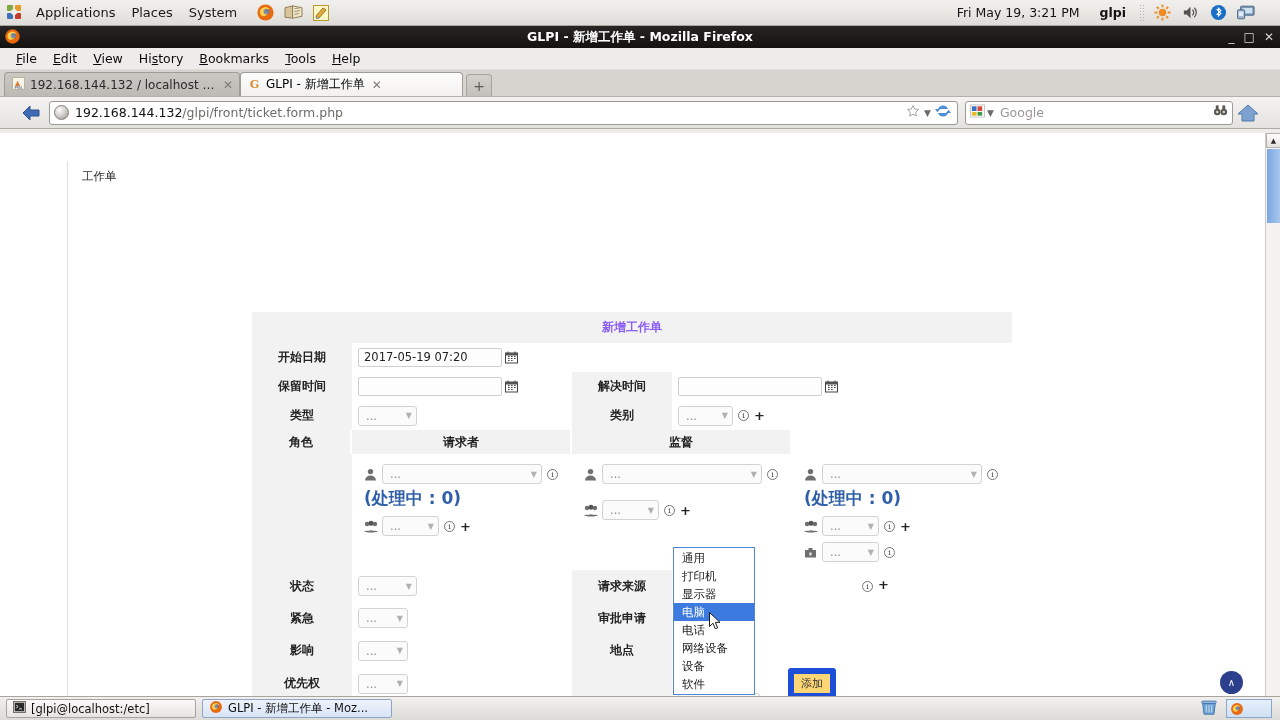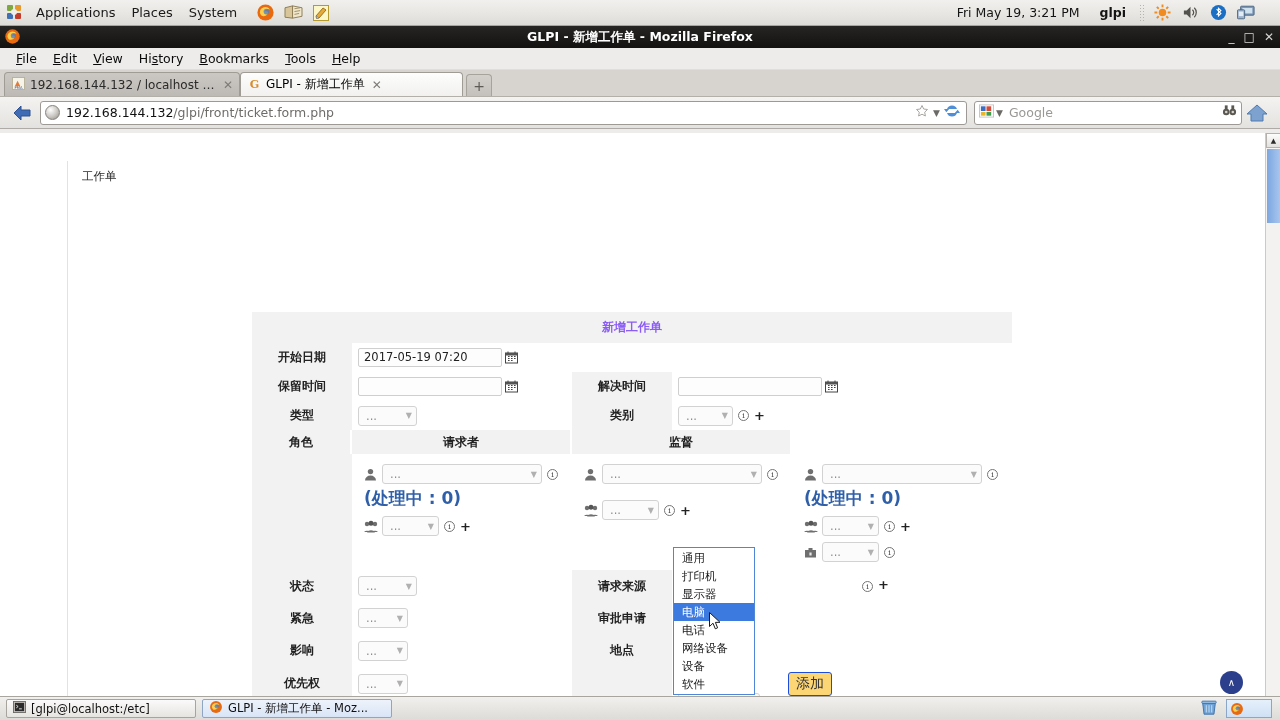--- a/index.html
+++ b/index.html
@@ -54,21 +54,21 @@
   .tab.inactive { background: linear-gradient(to bottom,#cbc8c3,#bdb9b4); color: #2a2a2a; }
   .tab.active { background: linear-gradient(to bottom,#fdfdfd,#f2f1ef); color: #000; }
   .tab .label { overflow: hidden; white-space: nowrap; text-overflow: ellipsis; }
   .tab .closeb { color: #7e7a75; font-size: 12px; margin-left: 2px; }
   .newtab { width: 26px; height: 22px; margin-left: 3px; border: 1px solid #a6a29c;
       border-bottom: none; border-radius: 4px 4px 0 0;
       background: linear-gradient(to bottom,#d3d0cb,#c4c1bc);
       display: flex; align-items: center; justify-content: center; color: #5d5a56; font-size: 14px; }
 
   #navbar { height: 32px; background: linear-gradient(to bottom,#f4f3f1,#e4e2df);
-      display: flex; align-items: center; padding: 0 8px; border-bottom: 1px solid #aeaaa5; }
+      display: flex; align-items: center; padding: 0 17px; border-bottom: 1px solid #aeaaa5; }
   .back-btn { width: 28px; height: 26px; display: flex; align-items: center; justify-content: center; }
   .urlbar { flex: 1; height: 24px; background: #fff; border: 1px solid #9d9a96;
       border-radius: 3px; display: flex; align-items: center; padding: 0 4px; margin-left: 4px; }
   .urlbar .globe { width: 15px; height: 15px; border-radius: 50%;
       background: radial-gradient(circle at 35% 30%, #fff 0%, #c9c6c1 55%, #8d8a85 100%);
       border: 1px solid #86837e; margin-right: 6px; position: relative; }
   .urlbar .urltext { font-size: 12.5px; color: #6e6c69; white-space: nowrap; }
   .urlbar .urltext b { color: #111; font-weight: normal; }
   .urlbar-actions { margin-left: auto; display: flex; align-items: center; gap: 4px; padding-right: 2px; }
   .searchbar { width: 268px; height: 24px; background: #fff; border: 1px solid #9d9a96;
@@ -109,22 +109,22 @@
   .role-col-head { background: #f2f2f2; height: 24px; display: flex; align-items: center;
       justify-content: center; font-size: 12px; font-weight: bold; color: #222;
       border-right: 2px solid #fff; }
   .role-body { display: flex; }
   .role-cell { padding: 10px 0 6px 12px; }
   .role-line { display: flex; align-items: center; margin-bottom: 6px; }
   .pic { width: 14px; height: 13px; margin-right: 4px; flex: none; }
   .count-note { color: #2f5fa8; font-size: 17px; font-weight: bold; }
 
   
-  .addbtn { background: #fcd575; border: 1px solid #1d4ed8; border-radius: 3px;
-      font-size: 14px; color: #333; padding: 2px 7px; }
+  .addbtn { background: #fcd575; border: 6px solid #1d4ed8; border-radius: 3px;
+      font-size: 11px; color: #333; padding: 2px 7px; }
 
   
   #dropdown { position: absolute; left: 673px; top: 414px; width: 82px;
       background: #fff; border: 1px solid #4f86d6; z-index: 60; padding: 1px 0; }
   #dropdown .opt { font-size: 11.5px; color: #1b1b1b; padding: 1px 0 1px 8px; height: 18px;
       line-height: 17px; }
   #dropdown .opt.selected { background: #3d7ae0; color: #fff; }
   #cursor { position: absolute; left: 709px; top: 479px; width: 12px; height: 19px; z-index: 70; }
 
   

